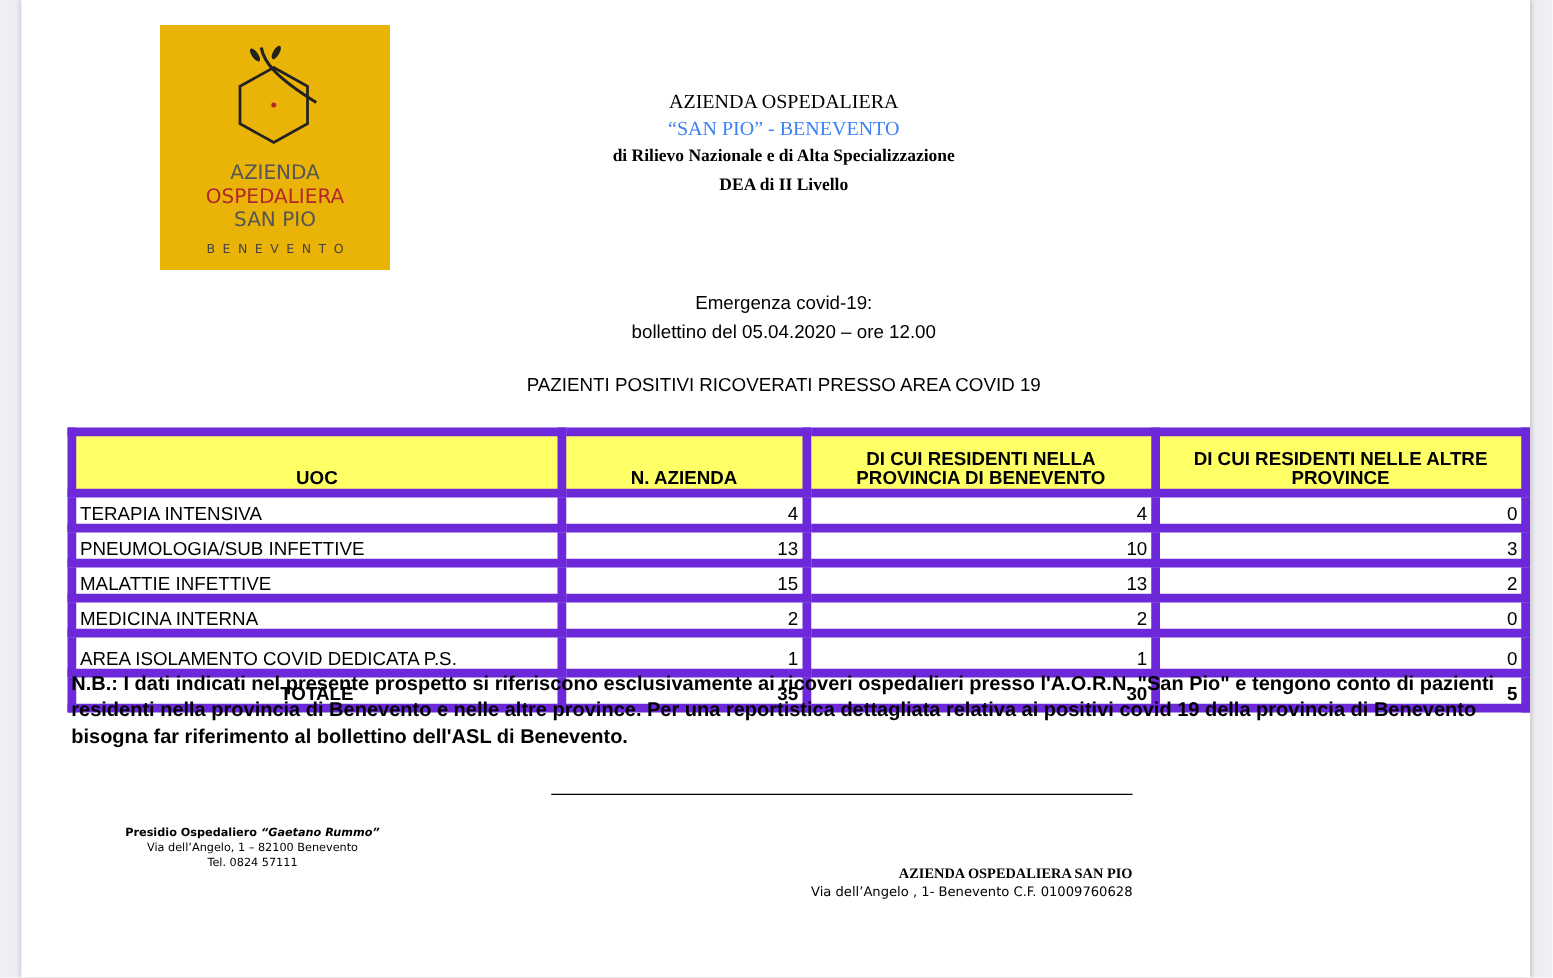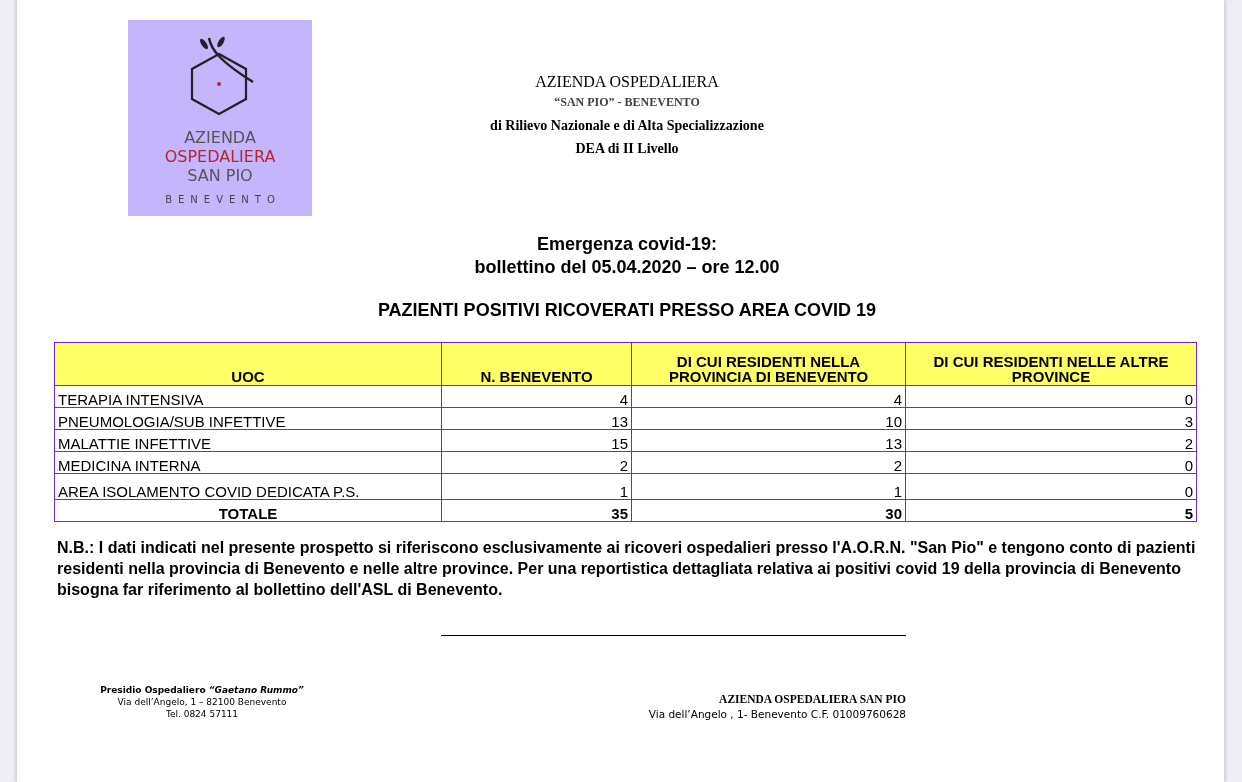--- a/index.html
+++ b/index.html
@@ -10,49 +10,49 @@
     font-family:"Liberation Sans", sans-serif;
     color:#000;
   }
   .page {
     position:absolute; left:17px; top:0; width:1207px; height:782px;
     background:#fff;
     box-shadow: -2px 0 3px rgba(0,0,0,0.12), 2px 0 3px rgba(0,0,0,0.12);
   }
   .logo {
     position:absolute; left:111px; top:20px; width:184px; height:196px;
-    background:#c4b5fd;
+    background:#eab308;
   }
   .logo svg { position:absolute; left:55px; top:10px; }
   .logo-text {
     position:absolute; left:0; width:184px; text-align:center;
     font-family:"DejaVu Sans", sans-serif; line-height:1;
   }
   .lt1 { top:110px; font-size:16px; color:#555; }
   .lt2 { top:129px; font-size:16px; color:#b1272d; }
   .lt3 { top:148px; font-size:16px; color:#555; }
   .lt4 { top:175px; font-size:10px; color:#444; letter-spacing:6px; padding-left:6px; box-sizing:border-box; }
 
   .hdr { position:absolute; left:410px; width:400px; text-align:center;
          font-family:"Liberation Serif", serif; line-height:1; }
   .h1 { top:74px; font-size:16px; font-weight:normal; }
-  .h2 { top:96px; font-size:12px; color:#404040;font-weight:bold; }
+  .h2 { top:96px; font-size:16px; color:#3b82f6; }
   .h3 { top:119px; font-size:14px; font-weight:bold; }
   .h4 { top:142px; font-size:14px; font-weight:bold; }
 
   .title { position:absolute; left:310px; width:600px; text-align:center;
-           font-weight:bold; font-size:18px; line-height:1; }
+           font-weight:normal; font-size:15px; line-height:1; }
   .t1 { top:235px; } .t2 { top:258px; } .t3 { top:301px; }
 
   table.grid {
     position:absolute; left:37px; top:342px;
     border-collapse:collapse; font-size:15px;
   }
   table.grid td, table.grid th {
-    border:1px solid #6d28d9; padding:0 3px; line-height:1;
+    border:7px solid #6d28d9; padding:0 3px; line-height:1;
   }
   table.grid th {
     background:#ffff66; font-weight:bold; vertical-align:bottom;
     text-align:center; height:41px; padding-bottom:1px;
   }
   .c1 { width:380px; } .c2 { width:183px; } .c3 { width:267px; } .c4 { width:284px; }
   table.grid td { height:21px; vertical-align:bottom; }
   table.grid tr.tall td { height:25px; }
   td.num { text-align:right; }
   tr.total td { font-weight:bold; }
@@ -61,21 +61,21 @@
   .note { position:absolute; left:40px; top:537px; width:1150px;
           font-size:16px; font-weight:bold; line-height:21px; }
 
   .rule { position:absolute; left:424px; top:635px; width:465px; height:0;
           border-top:1.5px solid #000; }
   .foot-center { position:absolute; left:424px; width:465px; text-align:right; line-height:1;margin-top:43px; }
   .fc1 { top:651px; font-family:"Liberation Serif", serif; font-weight:bold; font-size:11.5px; }
   .fc2 { top:666px; font-family:"DejaVu Sans", sans-serif; font-size:10.5px; }
   .foot-side { position:absolute; text-align:center; font-family:"DejaVu Sans", sans-serif;
                font-size:9px; line-height:12px; }
-  .fl { left:70px; top:684px; width:230px; }
+  .fl { left:70px; top:661px; width:230px; }
   .fr { left:870px; top:688px; width:300px; }
   .foot-side .b { font-weight:bold; }
   .foot-side i { font-weight:bold; }
 </style>
 </head>
 <body>
 
 <div class="page">
 
   <div class="logo">
@@ -98,21 +98,21 @@
   <div class="hdr h4">DEA di II Livello</div>
 
   <div class="title t1">Emergenza covid-19:</div>
   <div class="title t2">bollettino del 05.04.2020 – ore 12.00</div>
   <div class="title t3">PAZIENTI POSITIVI RICOVERATI PRESSO AREA COVID 19</div>
 
   <table class="grid">
     <tbody>
         <tr>
       <th class="c1">UOC</th>
-      <th class="c2">N. BENEVENTO</th>
+      <th class="c2">N. AZIENDA</th>
       <th class="c3">DI CUI RESIDENTI NELLA PROVINCIA DI BENEVENTO</th>
       <th class="c4">DI CUI RESIDENTI NELLE ALTRE PROVINCE</th>
     </tr>
     <tr>
       <td>TERAPIA INTENSIVA</td>
       <td class="num">4</td>
       <td class="num">4</td>
       <td class="num">0</td>
     </tr>
     <tr>

